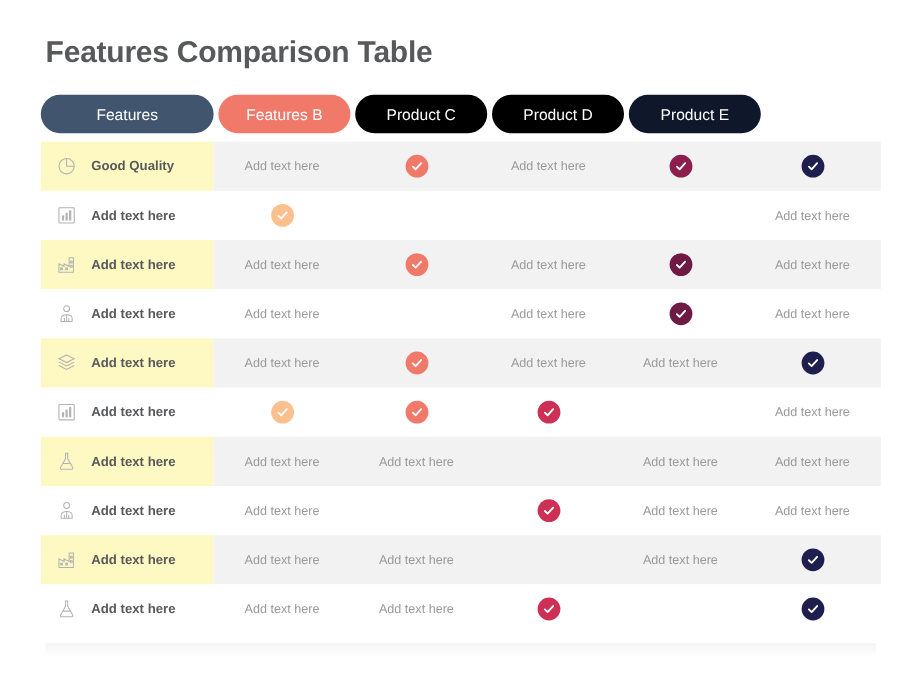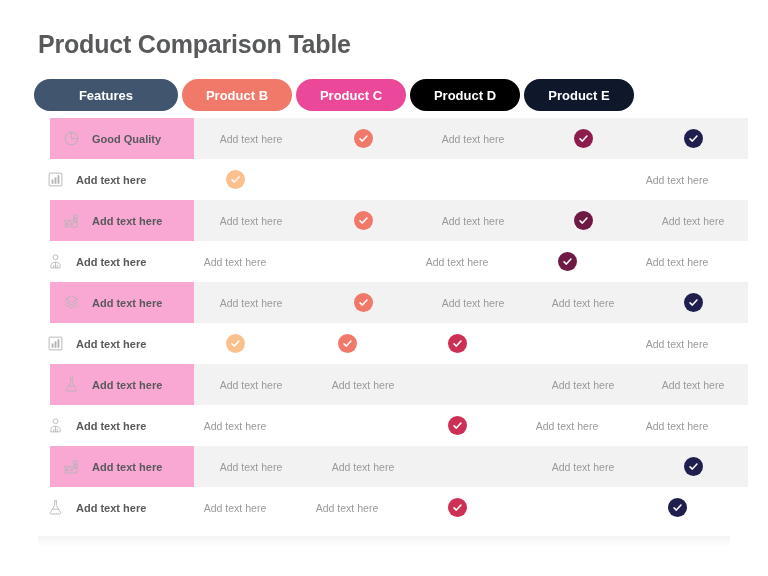--- a/index.html
+++ b/index.html
@@ -44,21 +44,21 @@
     display: flex;
     gap: 4px;
   }
   .pill {
     height: 32px;
     border-radius: 16px;
     display: flex;
     align-items: center;
     justify-content: center;
     font-size: 13px;
-    font-weight: bold;
+    font-weight: normal;
     box-sizing: border-box;
     white-space: nowrap;
   }
   .pill-feature { width: 144px; }
   .pill-prod { width: 110px; }
 
   
   .table-body {
     position: absolute;
     left: 34px;
@@ -75,21 +75,21 @@
   .row.plain  .cell-data-wrap { background: #ffffff; }
 
   .cell-feature {
     width: 144px;
     flex: 0 0 144px;
     display: flex;
     align-items: center;
     box-sizing: border-box;
     padding-left: 8px;
   }
-  .row.shaded .cell-feature { background: #f9a8d4; margin-left: 16px; }
+  .row.shaded .cell-feature { background: #fef9c3; }
   .row.plain  .cell-feature { background: #ffffff; }
 
   .feat-icon {
     width: 26px;
     flex: 0 0 26px;
     display: flex;
     align-items: center;
     justify-content: center;
     color: #b3b3b3;
   }
@@ -143,26 +143,26 @@
     height: 12px;
     background: linear-gradient(to bottom, rgba(0,0,0,0.045), rgba(0,0,0,0));
     border-radius: 0 0 4px 4px;
   }
 </style>
 </head>
 <body>
 
 <div class="slide">
 
-  <div class="page-title">Product Comparison Table</div>
+  <div class="page-title">Features Comparison Table</div>
 
   <div class="header-row">
       <div class="pill pill-feature" style="background: rgb(65, 86, 110); color: rgb(255, 255, 255);">Features</div>
-      <div class="pill pill-prod" style="background: rgb(240, 121, 106); color: rgb(255, 255, 255);">Product B</div>
-      <div class="pill pill-prod" style="background: #ec4899; color: rgb(255, 255, 255);">Product C</div>
+      <div class="pill pill-prod" style="background: rgb(240, 121, 106); color: rgb(255, 255, 255);">Features B</div>
+      <div class="pill pill-prod" style="background: #000000; color: rgb(255, 255, 255);">Product C</div>
       <div class="pill pill-prod" style="background: #000000; color: rgb(255, 255, 255);">Product D</div>
       <div class="pill pill-prod" style="background: #0f172a; color: rgb(255, 255, 255);">Product E</div>
     </div>
 
   <div class="table-body">
       <div class="row shaded">
         <div class="cell-feature">
           <div class="feat-icon">
             <svg width="17" height="17" viewBox="0 0 24 24" fill="none" stroke="currentColor" stroke-width="1.3">
               <circle cx="12" cy="12" r="9"></circle>

